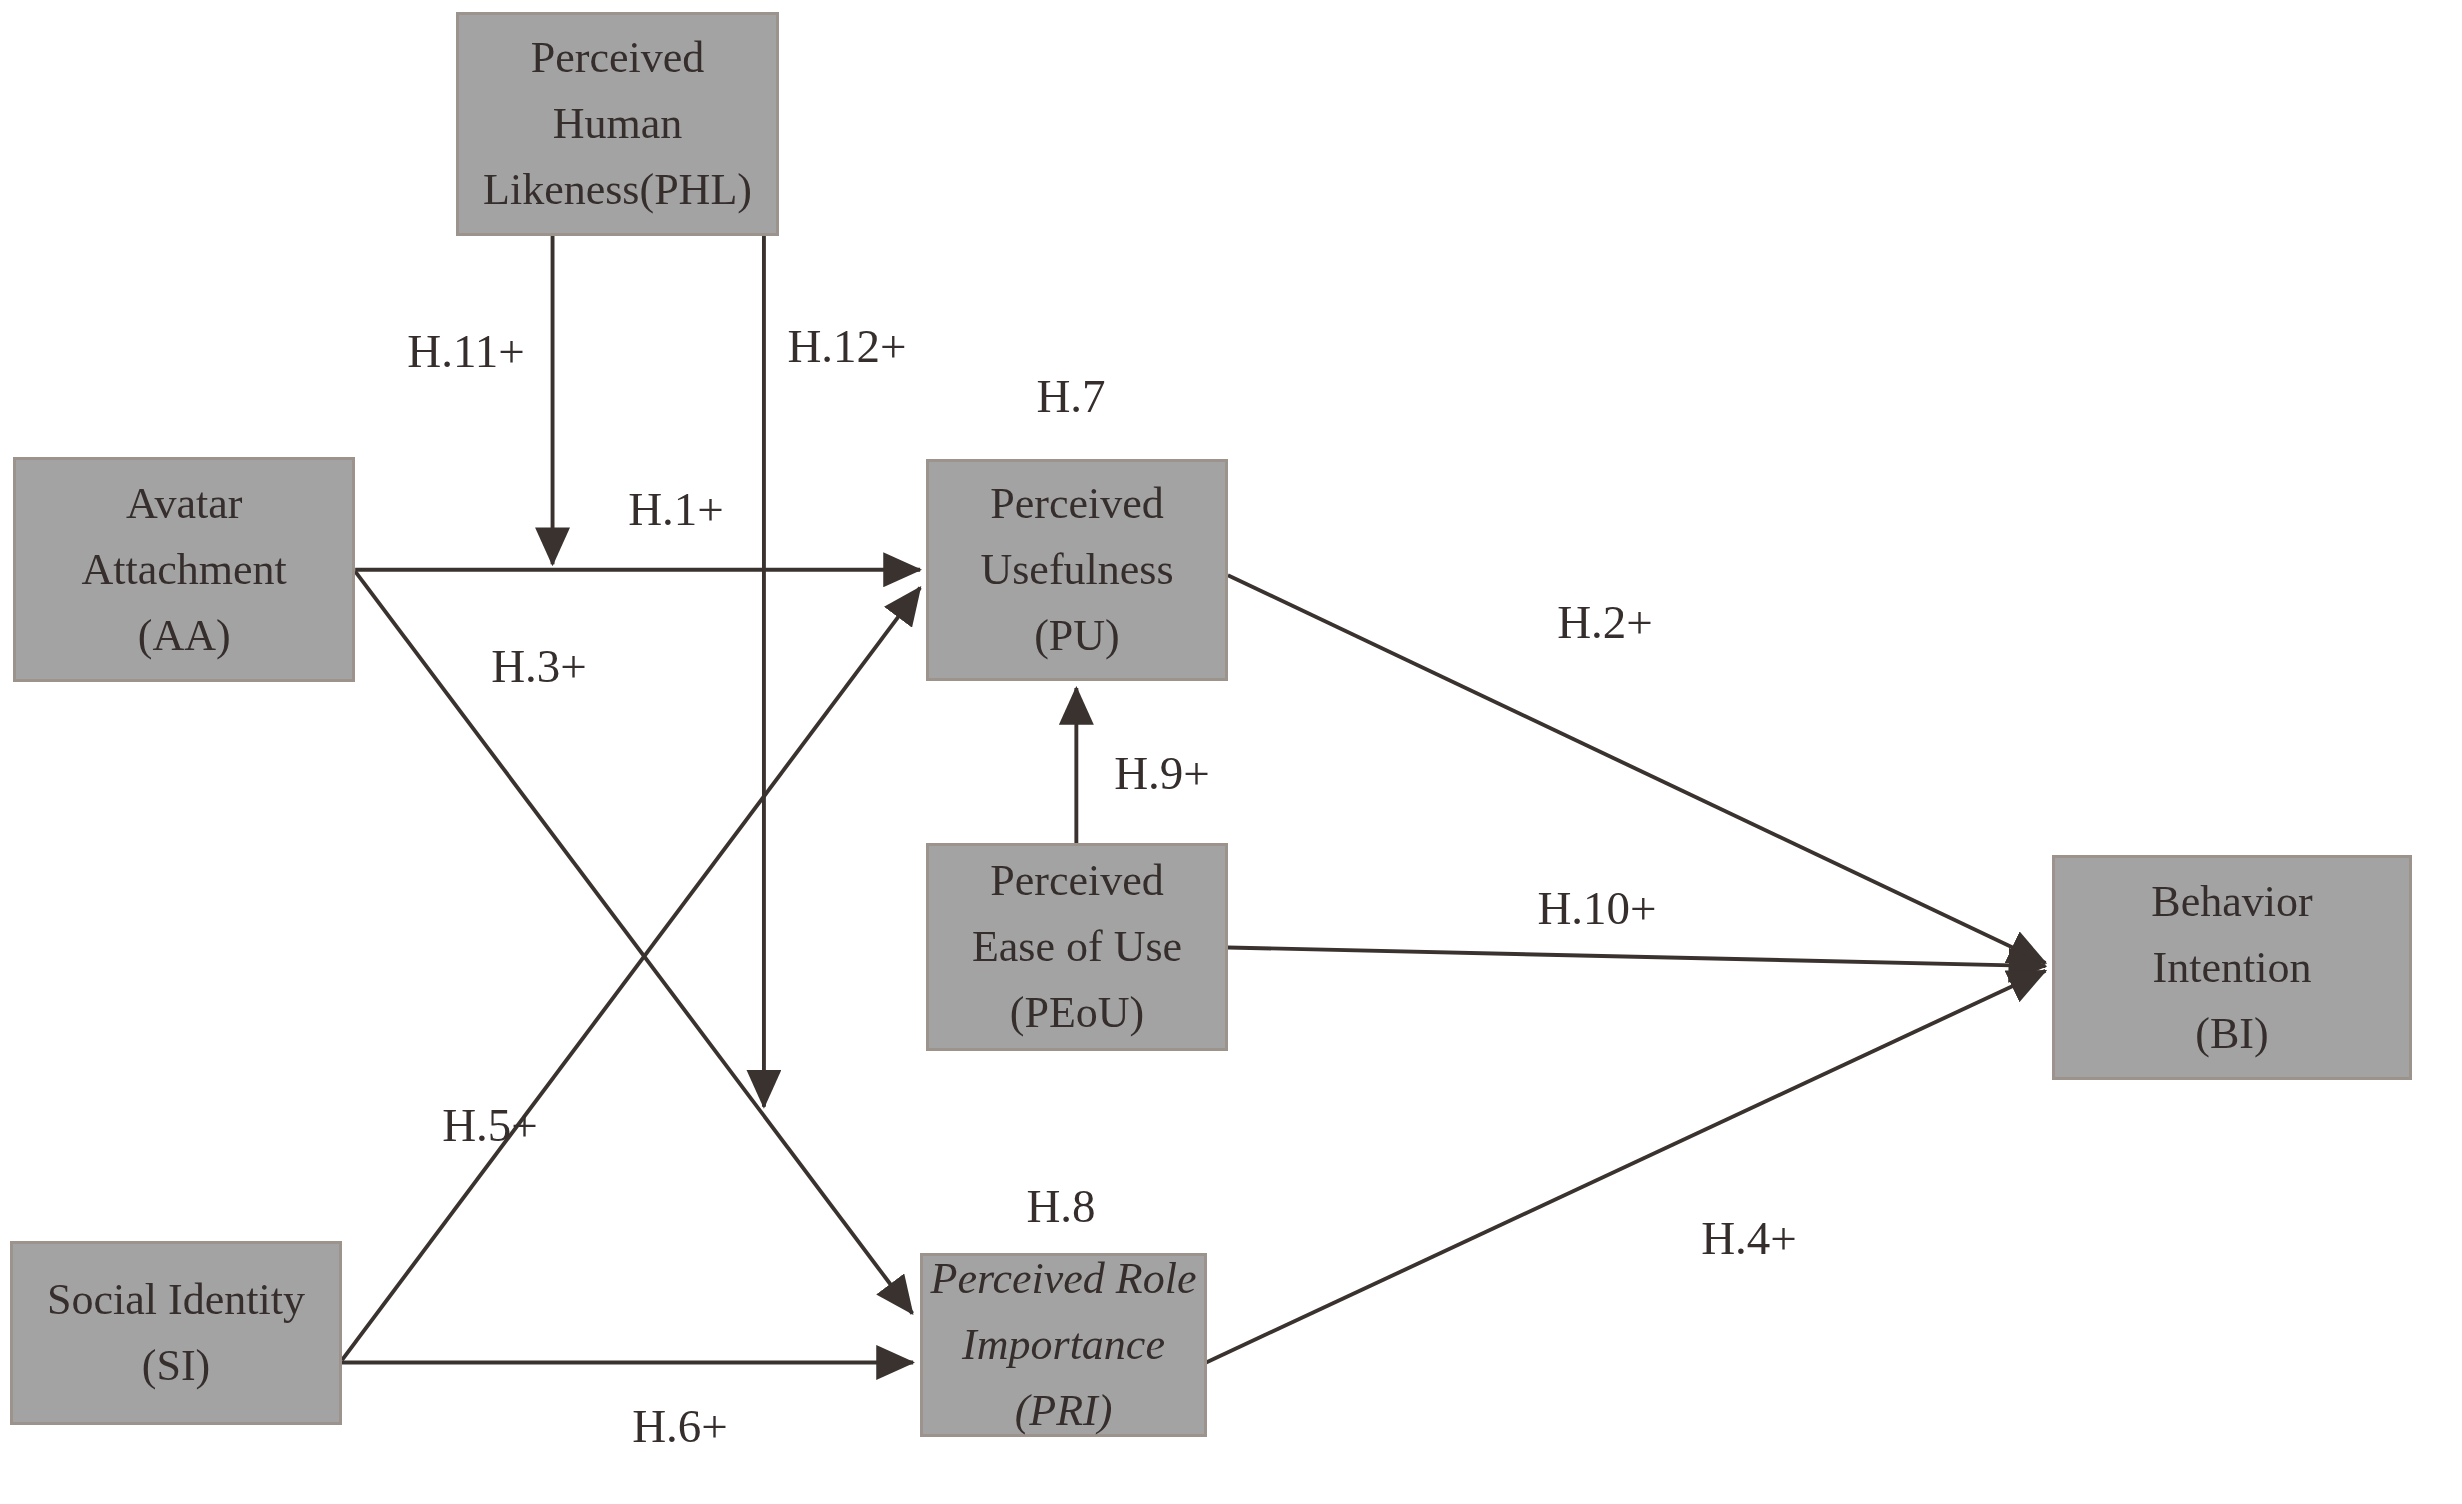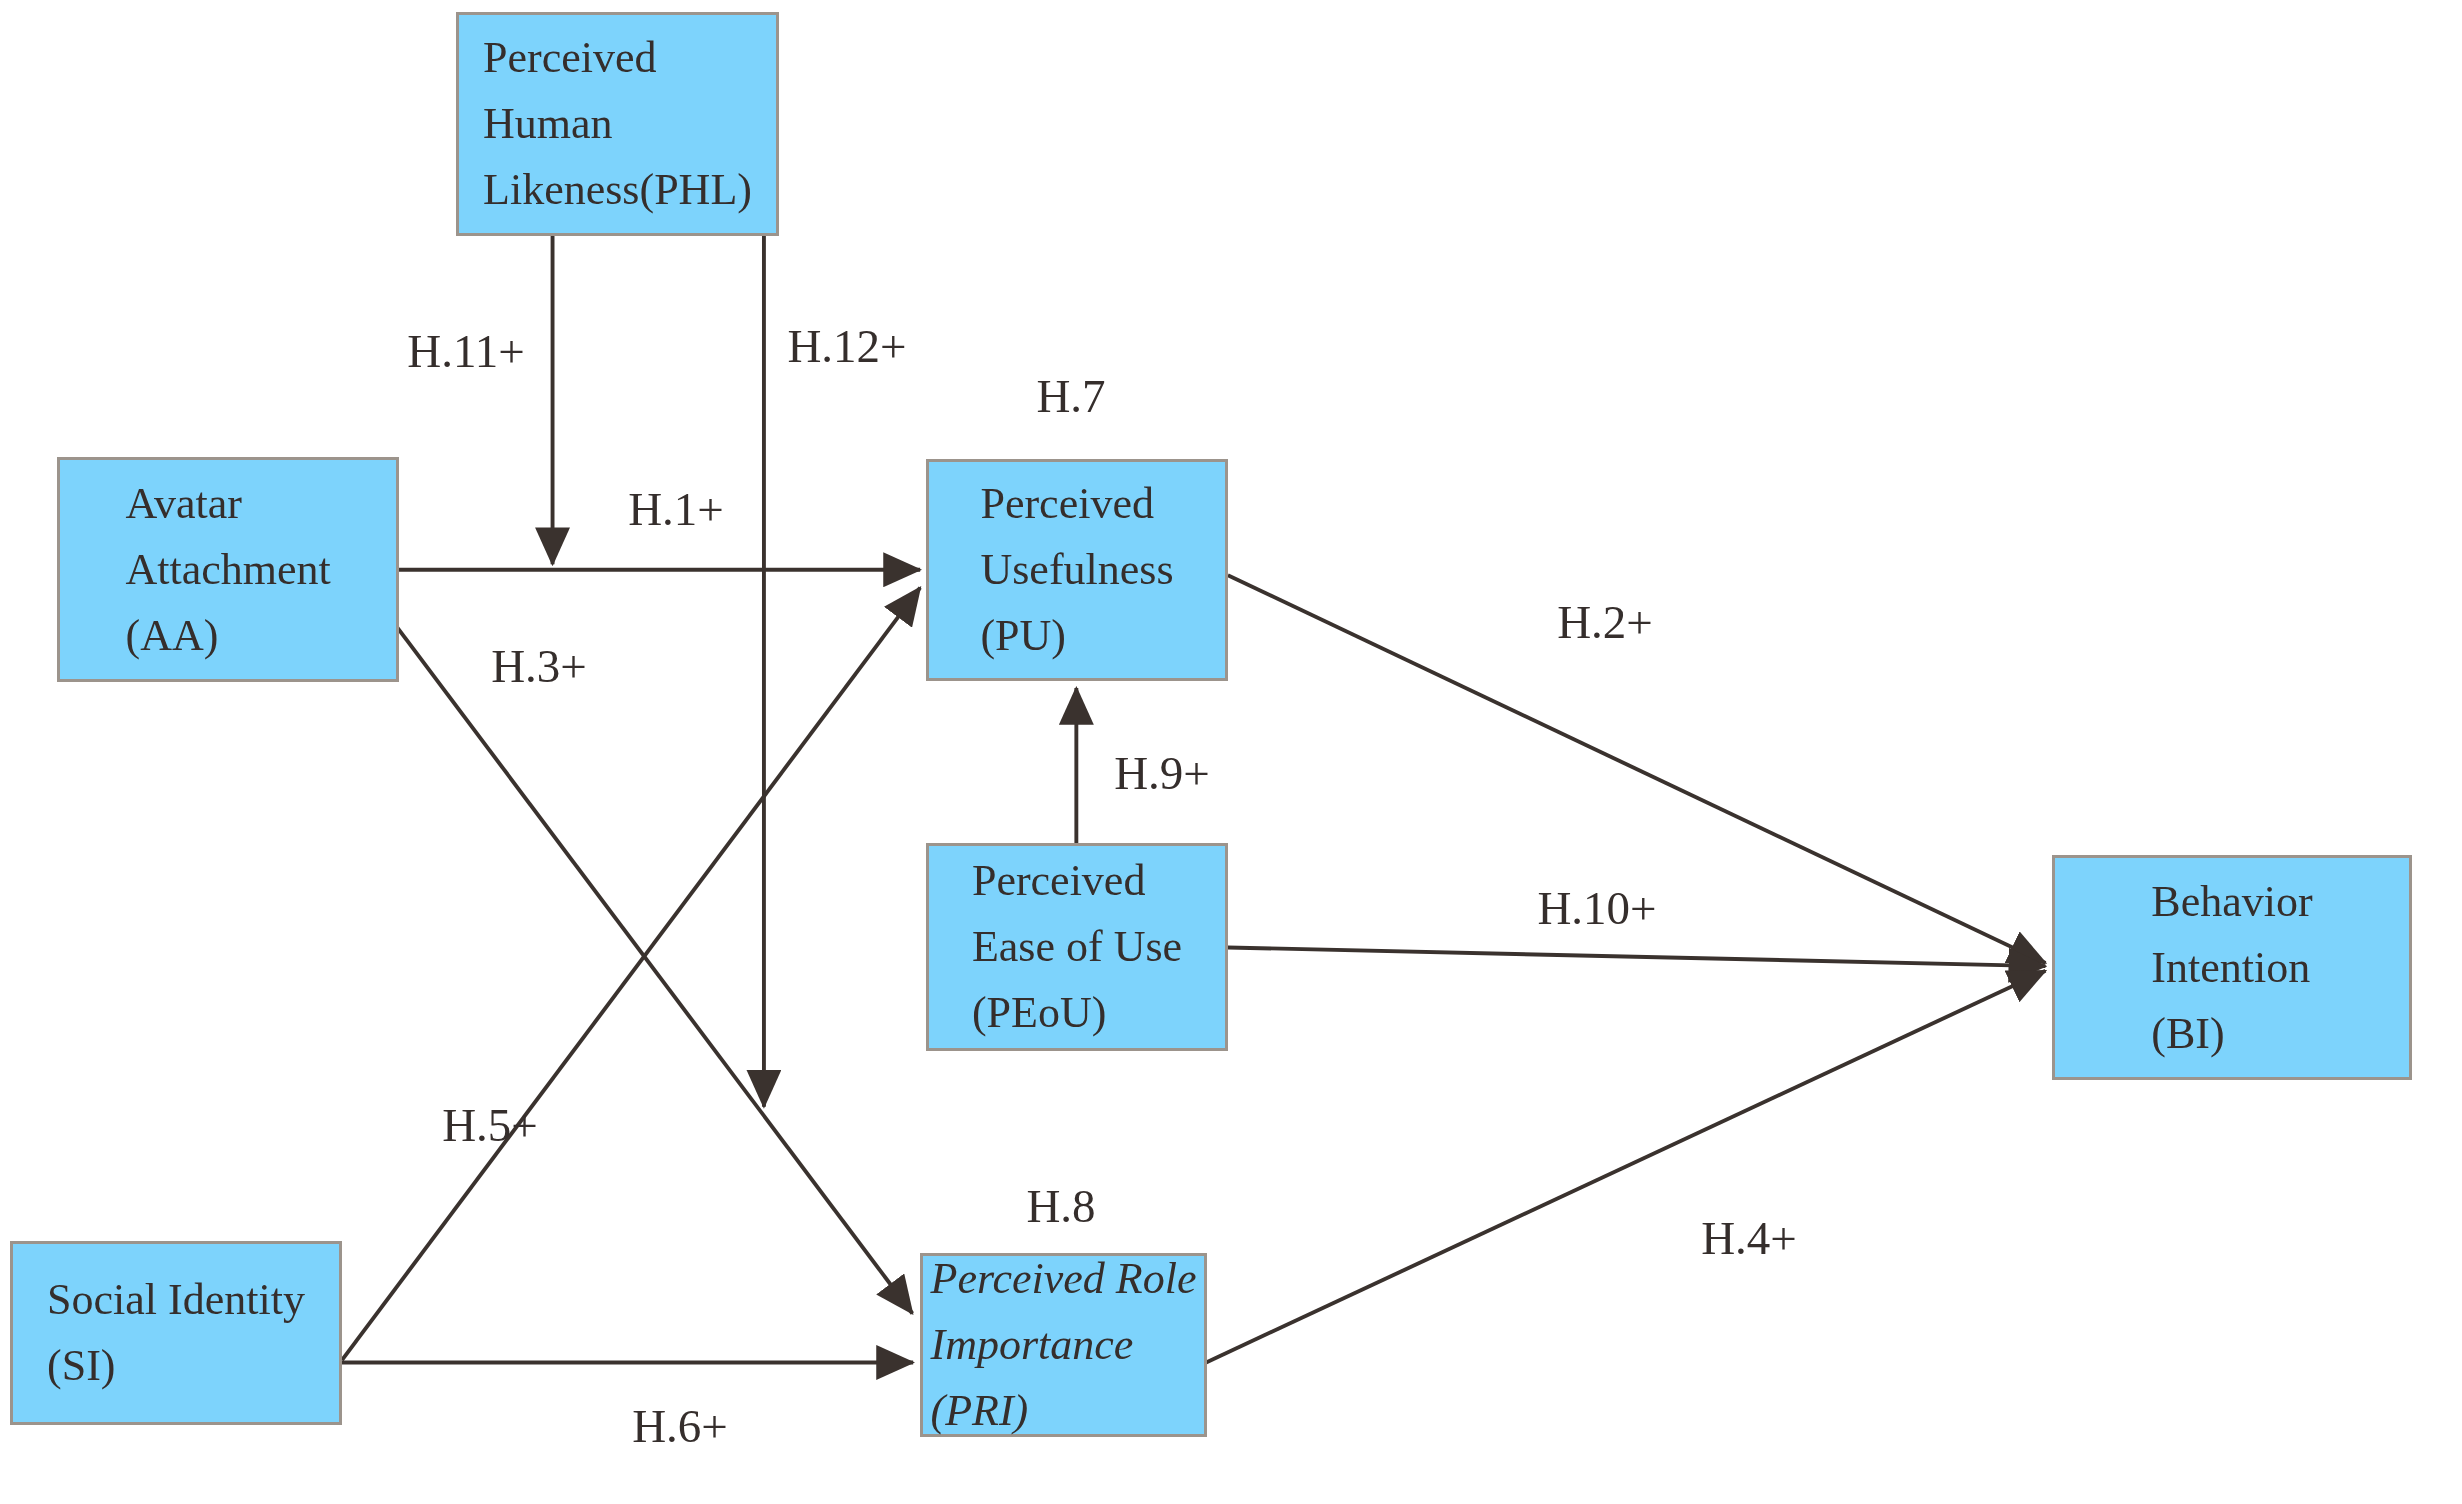--- a/index.html
+++ b/index.html
@@ -14,29 +14,30 @@
     background:var(--bg);
     font-family:"Liberation Serif","DejaVu Serif",serif;
     overflow:hidden;
   }
   #diagram{position:relative;width:2462px;height:1504px;}
   #wires{position:absolute;left:0;top:0;width:100%;height:100%;}
 
   .box{
     position:absolute;
     border:3.1px solid var(--box-border);
-    background:#7dd3fc;
+    background:#a3a3a3;
     display:flex;align-items:center;justify-content:center;
+    text-align:center;
     color:var(--text);
     font-size:44px;line-height:1.5;
     white-space:pre-line;
     box-sizing:border-box;
   }
   .box-phl {left:456px;  top:11.7px;   width:323px; height:224px;}
-  .box-aa  {left:13.2px;   top:457px;  width:342px; height:225px;margin-left:44px;}
+  .box-aa  {left:13.2px;   top:457px;  width:342px; height:225px;}
   .box-pu  {left:926px; top:459px;  width:302px; height:222px;}
   .box-peou{left:926px; top:843px; width:302px; height:208px;}
   .box-bi  {left:2052px; top:855px; width:360px; height:225px;}
   .box-si  {left:10px;   top:1241px; width:332px; height:184px;}
   .box-pri {left:920px; top:1253px; width:287px; height:184px;font-style:italic;}
 
   .edge-label{
     position:absolute;
     transform:translate(-50%,-50%);
     color:var(--text);

